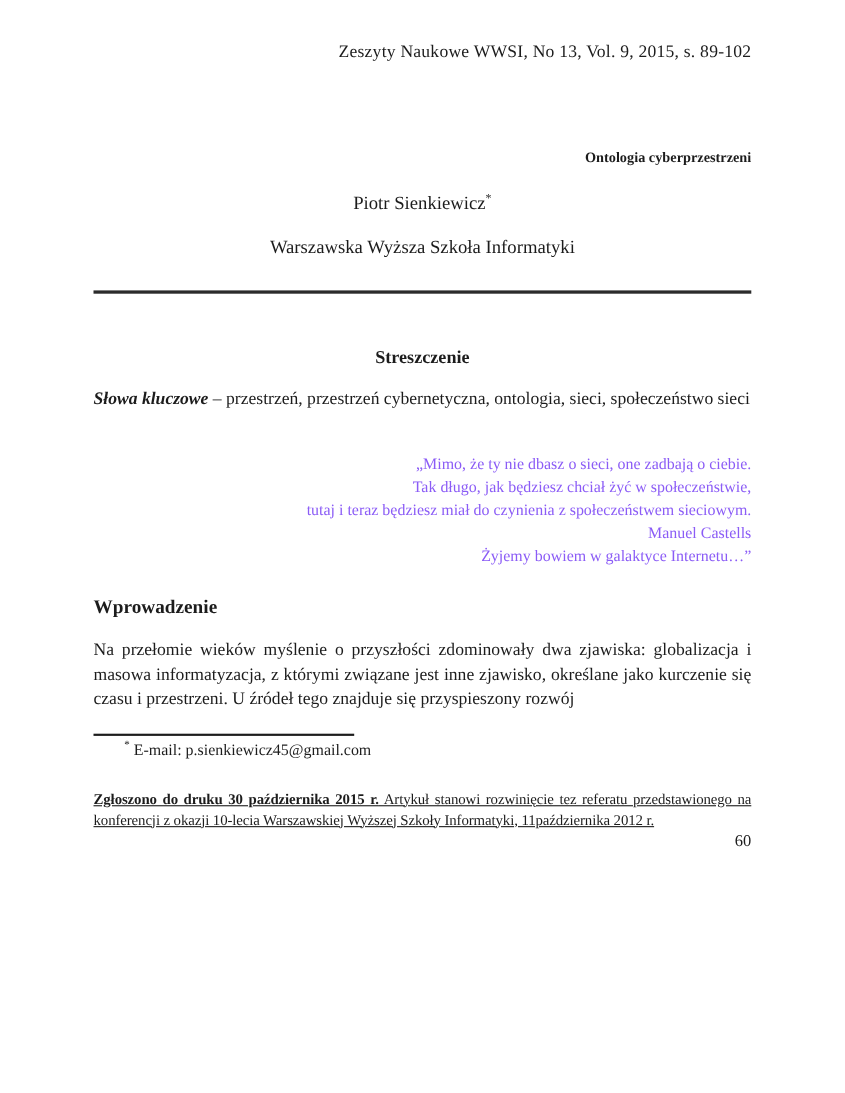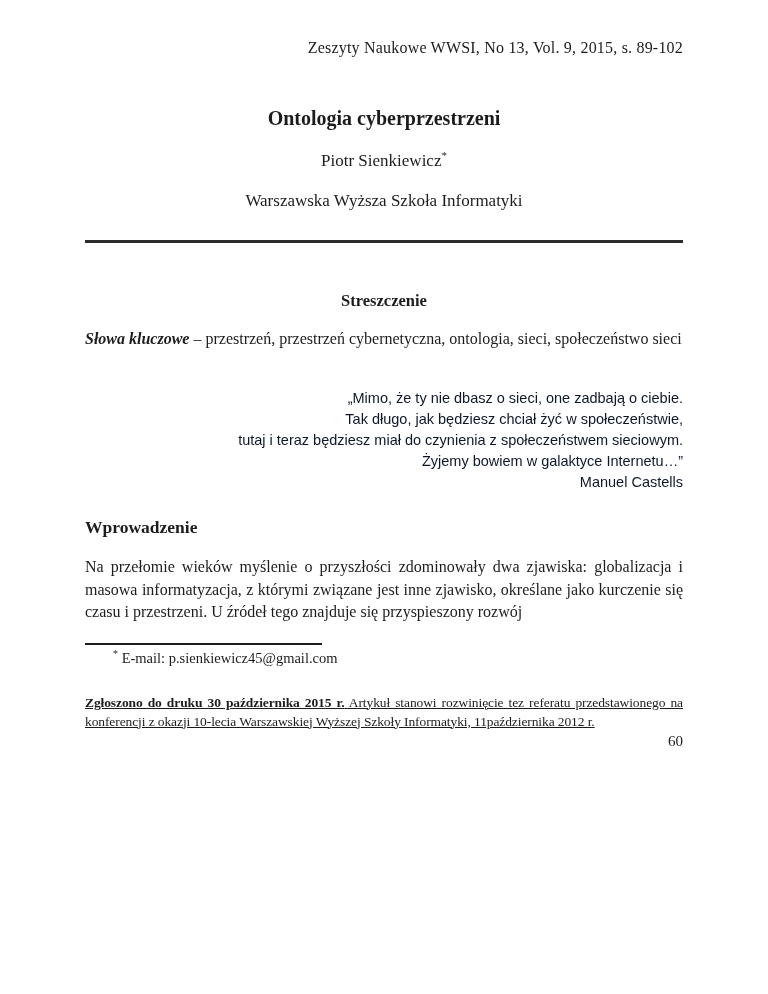--- a/index.html
+++ b/index.html
@@ -18,23 +18,23 @@
     padding: 38px 85px 0 85px;
     position: relative;
   }
   .journal-header {
     text-align: right;
     font-size: 16px;
     line-height: 20px;
     letter-spacing: 0.2px;
   }
   .article-title {
-    margin-top: 50px;
-    text-align: center;
-    font-size: 20px;
+    margin-top: 74px;
+    text-align: right;
+    font-size: 13px;
     font-weight: bold;
     line-height: 21px;
   }
   .article-author {
     margin-top: 21px;
     text-align: center;
     font-size: 17px;
     line-height: 21px;
   }
   .article-author sup {
@@ -75,25 +75,25 @@
     font-size: 16px;
     line-height: 22px;
     font-family: Liberation Serif, serif;
   }
   .keywords-label {
     font-weight: bold;
     font-style: italic;
   }
   .quote-block {
     margin-top: 38px;
-    font-family: Liberation Sans, sans-serif;
+    font-family: Liberation Serif, serif;
     font-size: 14.5px;
     line-height: 21px;
     text-align: right;
-    color: #0f172a;
+    color: #8b5cf6;
   }
   .intro-heading {
     margin-top: 23px;
     font-size: 17.5px;
     font-weight: bold;
     line-height: 22px;
   }
   .body-par {
     margin-top: 18px;
     text-align: justify;
@@ -155,22 +155,22 @@
 
 
   <p class="keywords-par">
     <span class="keywords-label">Słowa kluczowe</span><span> – </span><span>przestrzeń, przestrzeń cybernetyczna, ontologia, sieci, społe­czeństwo sieci</span>
   </p>
 
   <div class="quote-block">
     <div>„Mimo, że ty nie dbasz o sieci, one zadbają o ciebie.</div>
     <div>Tak długo, jak będziesz chciał żyć w społeczeństwie,</div>
     <div>tutaj i teraz będziesz miał do czynienia z społeczeństwem sieciowym.</div>
+    <div>Manuel Castells</div>
     <div>Żyjemy bowiem w galaktyce Internetu…”</div>
-    <div>Manuel Castells</div>
   </div>
 
   <h2 class="intro-heading">Wprowadzenie</h2>
 
   <p class="body-par">Na przełomie wieków myślenie o przyszłości zdominowały dwa zjawiska: globaliza­cja i masowa informatyzacja, z którymi związane jest inne zjawisko, określane jako kurczenie się czasu i przestrzeni. U źródeł tego znajduje się przyspieszony rozwój</p>
 
   <hr class="footnote-rule">
 
   <p class="footnote-par">
     <sup>*</sup><span> E-mail: p.sienkiewicz45@gmail.com</span>

